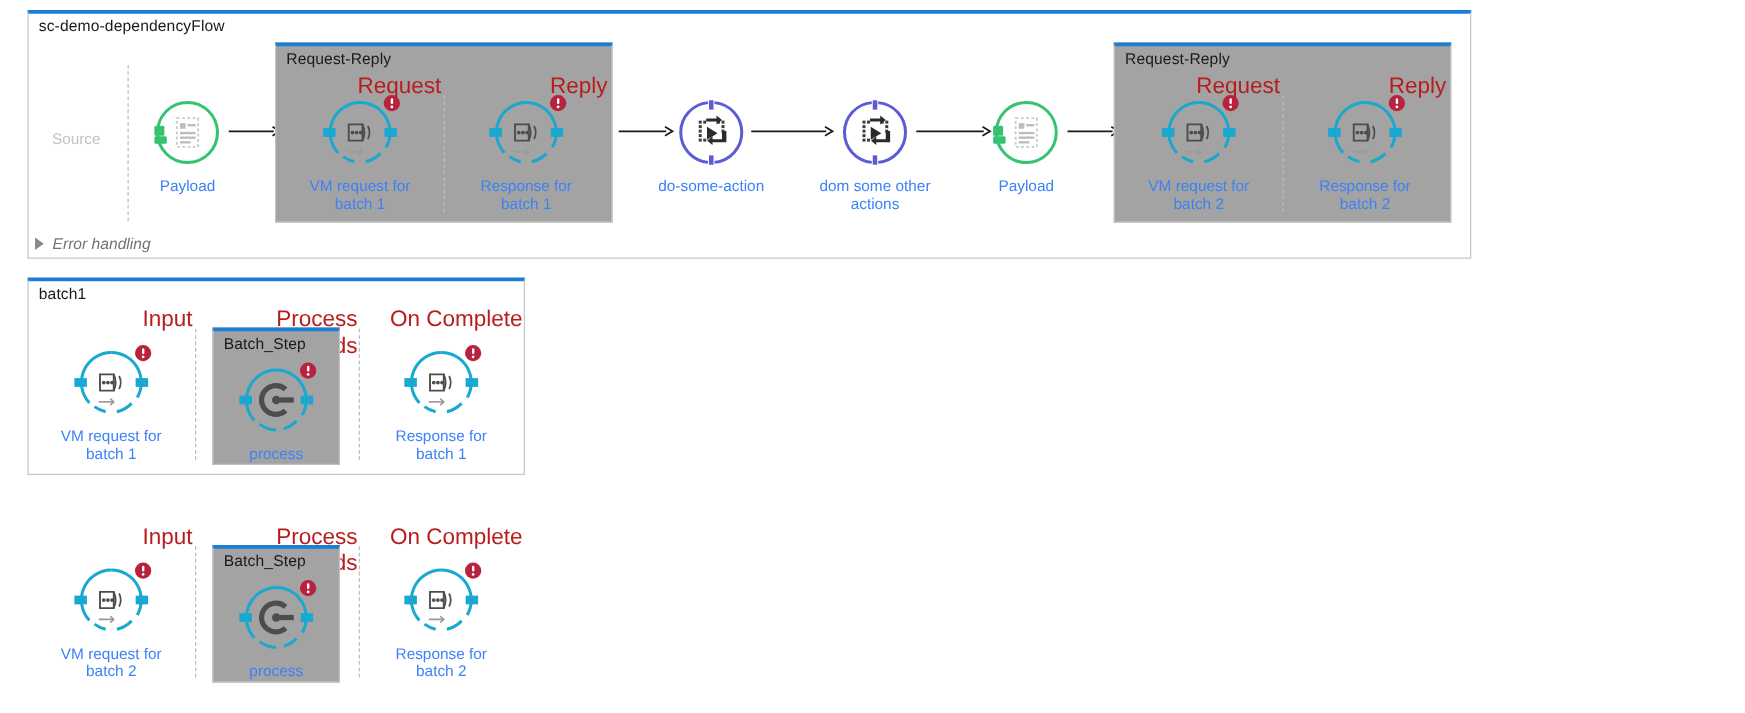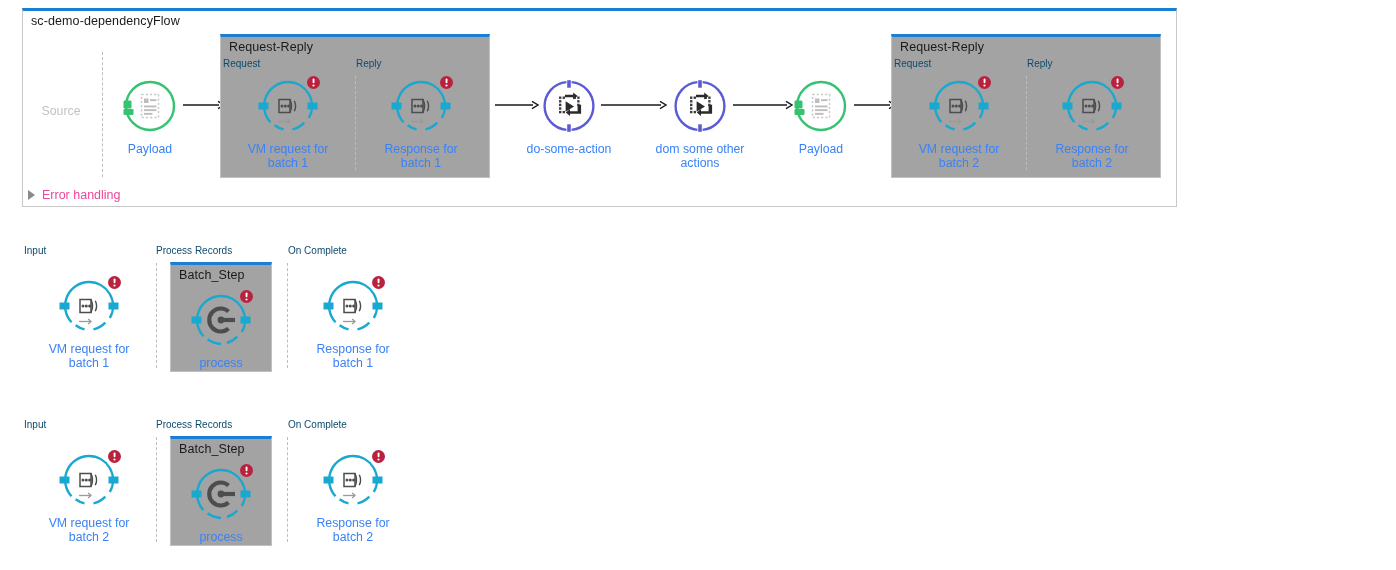--- a/index.html
+++ b/index.html
@@ -52,37 +52,37 @@
     font-size: 12.3px;
     line-height: 13.5px;
     color: #3b82f6;
     white-space: pre-line;
   }
   .node .caption.muted { color: #c2c2c2; }
 
   .sectlabel {
     position: absolute;
     width: 130px;
-    text-align: left;
-    font-size: 10px;
-    color: #0c4a6e;
+    text-align: right;
+    font-size: 18px;
+    color: #b91c1c;
   }
 
   
   .arrow { position: absolute; height: 10px; }
 
   
   .badge { position: absolute; right: -2px; top: 0px; width: 13px; height: 13px; }
 
   
   .errbar {
     position: absolute;
     font-size: 12.5px;
-    color: #ec4899;
-    display: flex; align-items: center; gap: 7px;
+    color: #737373;
+    display: flex; align-items: center; gap: 7px; font-style: italic;
   }
   .tri { width: 0; height: 0; border-left: 7px solid #8a8a8a; border-top: 5px solid transparent; border-bottom: 5px solid transparent; }
 
   svg { display: block; overflow: visible; }
 </style>
 </head>
 <body>
 
 <div id="canvas">
 
@@ -386,20 +386,23 @@
     </div>
     <div class="caption">Response for
 batch 2</div>
   </div>
 
   <div class="errbar" style="left:28px; top:188px;">
     <span class="tri"></span>
     <span>Error handling</span>
   </div>
 
+  <div class="frame" style="left:22px; top:222px; width:398px; height:158px;">
+    <div class="frame-title">batch1</div>
+  </div>
 
   <div class="sectlabel" style="left:24px; top:245px;">Input</div>
   <div class="sectlabel" style="left:156px; top:245px;">Process Records</div>
   <div class="sectlabel" style="left:288px; top:245px;">On Complete</div>
 
   <div class="vdash" style="left:156px; top:263px; height:105px;"></div>
   <div class="vdash" style="left:287px; top:263px; height:105px;"></div>
 
   <div class="node" style="left:24px; top:276px;">
     <div class="ring-wrap">

